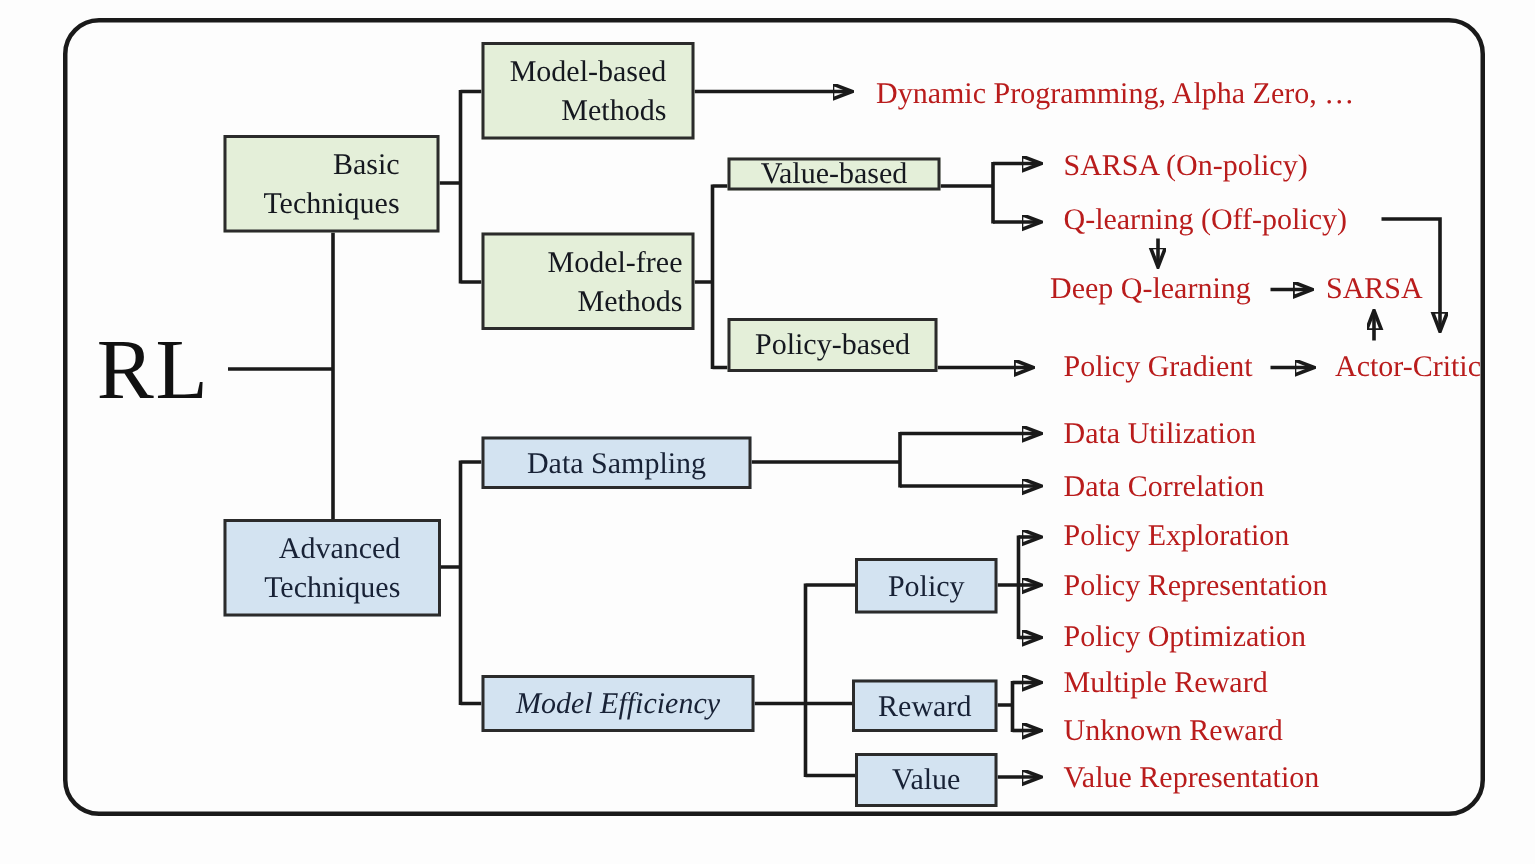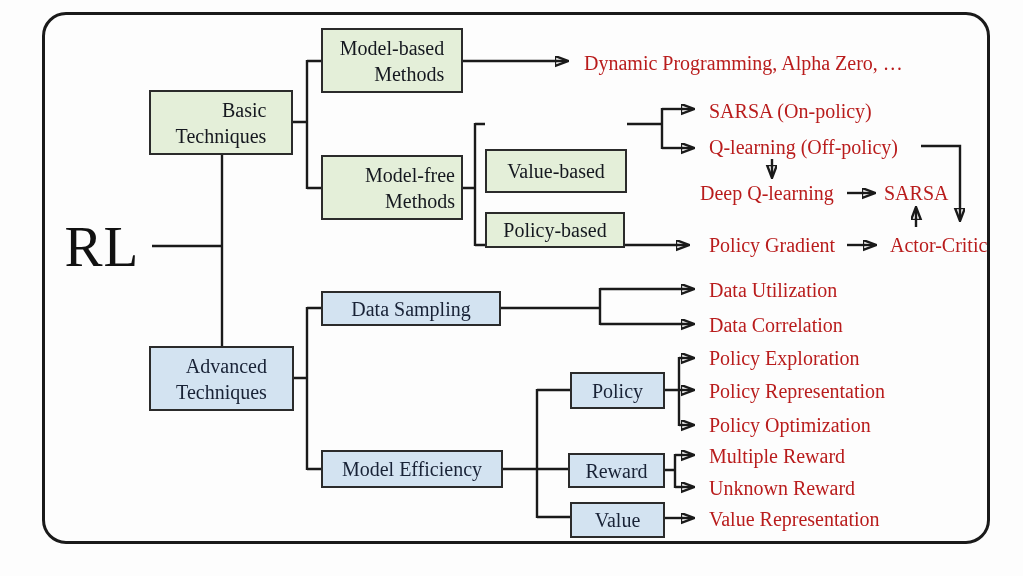--- a/index.html
+++ b/index.html
@@ -73,27 +73,27 @@
   </svg>
 
   <div class="rl">RL</div>
 
   <div class="node green" style="left:149px;top:90px;width:144px;height:65px;">Basic
 Techniques</div>
   <div class="node green" style="left:321px;top:28px;width:142px;height:65px;">Model-based
 Methods</div>
   <div class="node green" style="left:321px;top:155px;width:142px;height:65px;padding-left:36px;">Model-free
 Methods</div>
-  <div class="node green" style="left:485px;top:105px;width:142px;height:44px;margin-top:44px;">Value-based</div>
+  <div class="node green" style="left:485px;top:105px;width:142px;height:22px;">Value-based</div>
   <div class="node green" style="left:485px;top:212px;width:140px;height:36px;">Policy-based</div>
 
   <div class="node blue" style="left:149px;top:346px;width:145px;height:65px;">Advanced
 Techniques</div>
   <div class="node blue" style="left:321px;top:291px;width:180px;height:35px;">Data Sampling</div>
-  <div class="node blue" style="left:321px;top:450px;width:182px;height:38px;">Model Efficiency</div>
+  <div class="node blue" style="left:321px;top:450px;width:182px;height:38px;font-style:italic;">Model Efficiency</div>
   <div class="node blue" style="left:570px;top:372px;width:95px;height:37px;">Policy</div>
   <div class="node blue" style="left:568px;top:453px;width:97px;height:35px;">Reward</div>
   <div class="node blue" style="left:570px;top:502px;width:95px;height:36px;">Value</div>
 
   <div class="leaf" style="left:584px;top:63px;">Dynamic Programming, Alpha Zero, …</div>
   <div class="leaf" style="left:709px;top:111px;">SARSA (On-policy)</div>
   <div class="leaf" style="left:709px;top:147px;">Q-learning (Off-policy)</div>
   <div class="leaf" style="left:700px;top:193px;">Deep Q-learning</div>
   <div class="leaf" style="left:884px;top:193px;">SARSA</div>
   <div class="leaf" style="left:709px;top:245px;">Policy Gradient</div>

